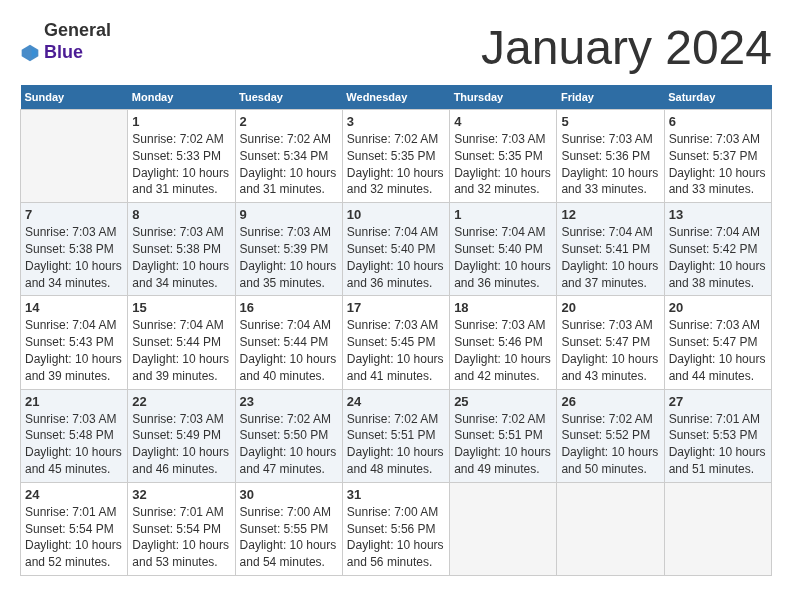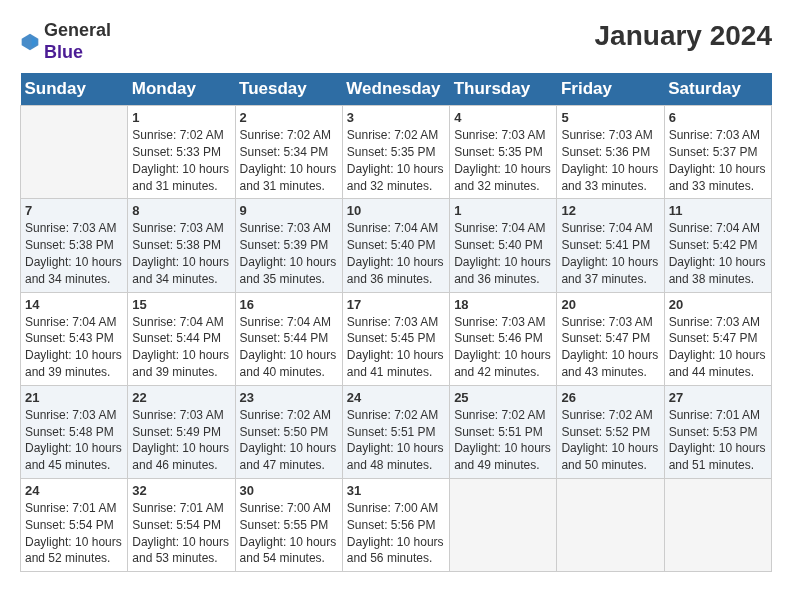--- a/index.html
+++ b/index.html
@@ -11,57 +11,57 @@
       padding: 20px;
     }
     .header-section {
       display: flex;
       justify-content: space-between;
       align-items: flex-start;
       margin-bottom: 10px;
     }
     .logo {
       display: flex;
-      align-items: center;
+      align-items: flex-end;
     }
     .logo-text {
       font-size: 18px;
       font-weight: bold;
       line-height: 1.2;
     }
     .logo-general { color: #333; }
     .logo-blue { color: #4c1d95; }
     .logo-icon {
       width: 20px;
       height: 20px;
       margin-right: 4px;
     }
     .title-section {
       text-align: right;
     }
     .month-title {
-      font-size: 28px;
-      font-weight: bold;
+      font-size: 48px;
+      font-weight: normal;
       color: #333;
     }
     .location-title {
       font-size: 16px;
       color: #555;
     }
     table {
       width: 100%;
       border-collapse: collapse;
       font-size: 11px;
     }
     thead th {
       background-color: #2e6da4;
       color: #fff;
       padding: 6px 4px;
       text-align: left;
-      font-size: 17px;
+      font-size: 11px;
       font-weight: bold;
     }
     tbody td {
       border: 1px solid #ccc;
       vertical-align: top;
       padding: 4px;
       min-height: 80px;
       width: 107px;
     }
     .day-number {
@@ -160,21 +160,21 @@
         </td>
         <td>
           <span class="day-number">1</span>
           <div class="cell-info">Sunrise: 7:04 AM<br>Sunset: 5:40 PM<br>Daylight: 10 hours and 36 minutes.</div>
         </td>
         <td>
           <span class="day-number">12</span>
           <div class="cell-info">Sunrise: 7:04 AM<br>Sunset: 5:41 PM<br>Daylight: 10 hours and 37 minutes.</div>
         </td>
         <td>
-          <span class="day-number">11</span>
+          <span class="day-number">13</span>
           <div class="cell-info">Sunrise: 7:04 AM<br>Sunset: 5:42 PM<br>Daylight: 10 hours and 38 minutes.</div>
         </td>
       </tr>
       <tr>
         <td>
           <span class="day-number">14</span>
           <div class="cell-info">Sunrise: 7:04 AM<br>Sunset: 5:43 PM<br>Daylight: 10 hours and 39 minutes.</div>
         </td>
         <td>
           <span class="day-number">15</span>

